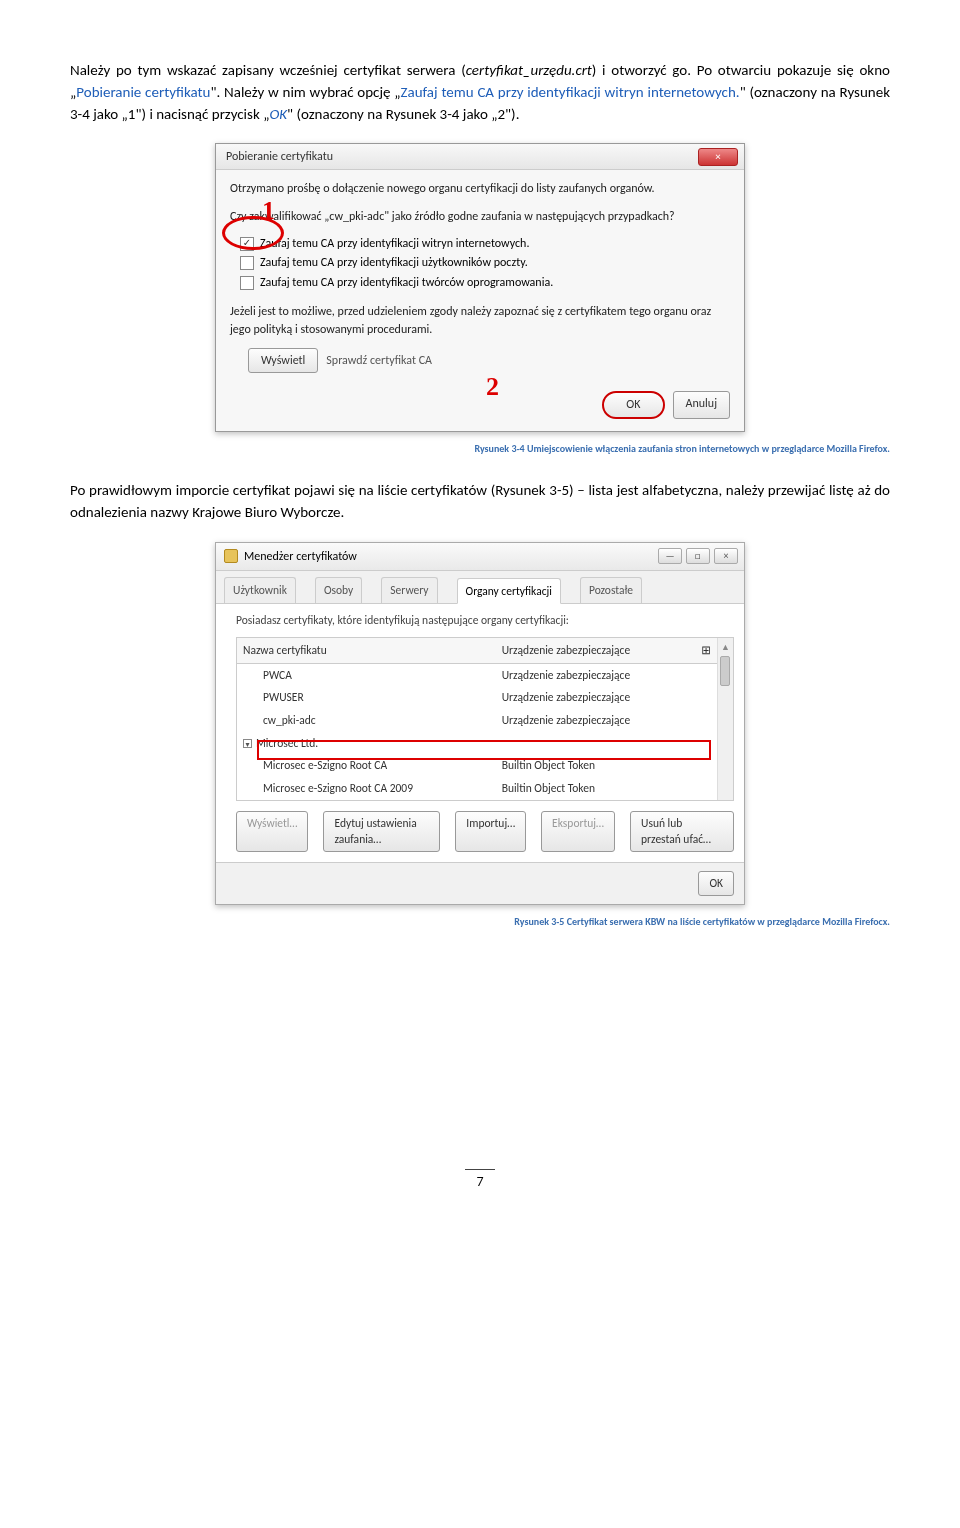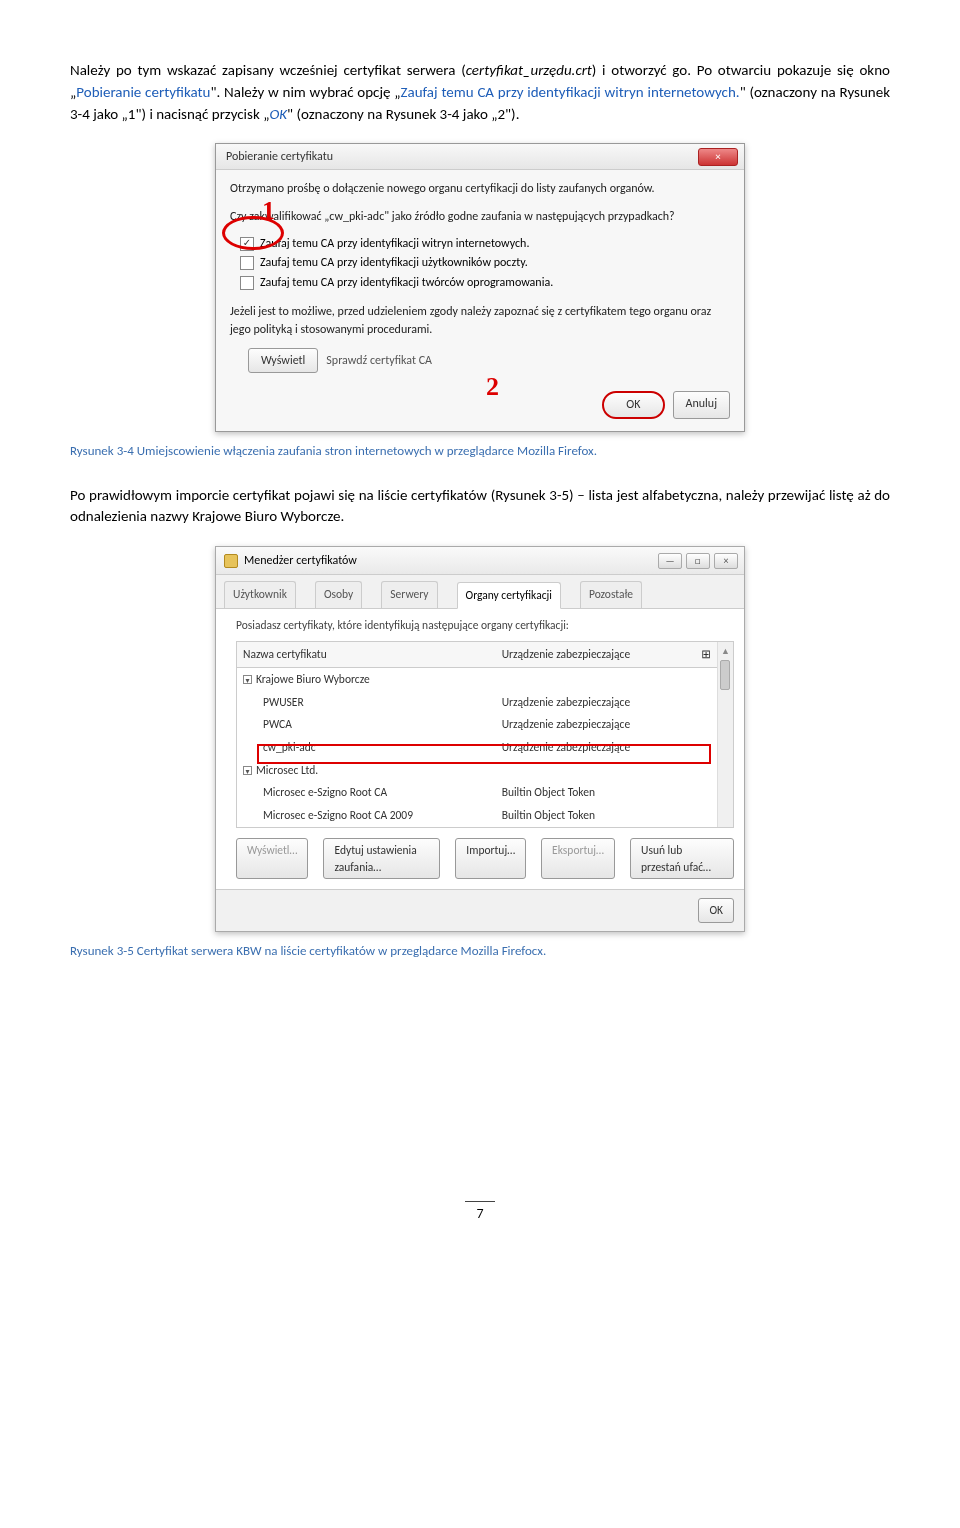--- a/index.html
+++ b/index.html
@@ -52,21 +52,21 @@
 
   .red-ellipse {
     position:absolute; width:62px; height:34px;
     border:3px solid #d00; border-radius:50%;
     left:6px; top:72px; pointer-events:none;
   }
   .red-num { position:absolute; color:#d00; font-family:'Segoe Script', cursive; font-size:26px; font-weight:bold; pointer-events:none; }
   .num1 { left:46px; top:48px; }
   .num2 { left:270px; top:224px; }
 
-  .caption { text-align:left; color:#3b6fb0; font-size:13px; font-weight:400; margin: 10px 0 24px 0; }
+  .caption { text-align:right; color:#3b6fb0; font-size:10px; font-weight:700; margin: 10px 0 24px 0; }
 
   
   .dlg2 {
     width: 530px;
     border: 1px solid #aaa;
     background: #f6f6f6;
     box-shadow: 0 2px 6px rgba(0,0,0,0.25);
     font-size: 12px;
     position:relative;
   }
@@ -187,30 +187,27 @@
         <div class="scrollcol">
             <div class="thumb"></div>
           </div>
         <table>
           <tbody>
               <tr>
             <th>Nazwa certyfikatu</th>
             <th>Urządzenie zabezpieczające</th>
             <th style="width:14px;">⊞</th>
           </tr>
-          <tr class="grouprow">
-            <td colspan="3"><span class="tree-toggle">▾</span><span>Krajowe Biuro Wyborcze</span></td>
-          </tr>
+          <tr>
+                <td class="indent">PWCA</td>
+                <td>Urządzenie zabezpieczające</td>
+                <td></td>
+              </tr>
           <tr>
                 <td class="indent">PWUSER</td>
-                <td>Urządzenie zabezpieczające</td>
-                <td></td>
-              </tr>
-          <tr>
-                <td class="indent">PWCA</td>
                 <td>Urządzenie zabezpieczające</td>
                 <td></td>
               </tr>
           <tr class="red-row" style="position:relative;">
             <td class="indent" style="position:relative;"><span>cw_pki-adc</span></td>
             <td>Urządzenie zabezpieczające</td>
                 <td></td>
           </tr>
           <tr class="grouprow">
             <td colspan="3"><span class="tree-toggle">▾</span><span>Microsec Ltd.</span></td>

